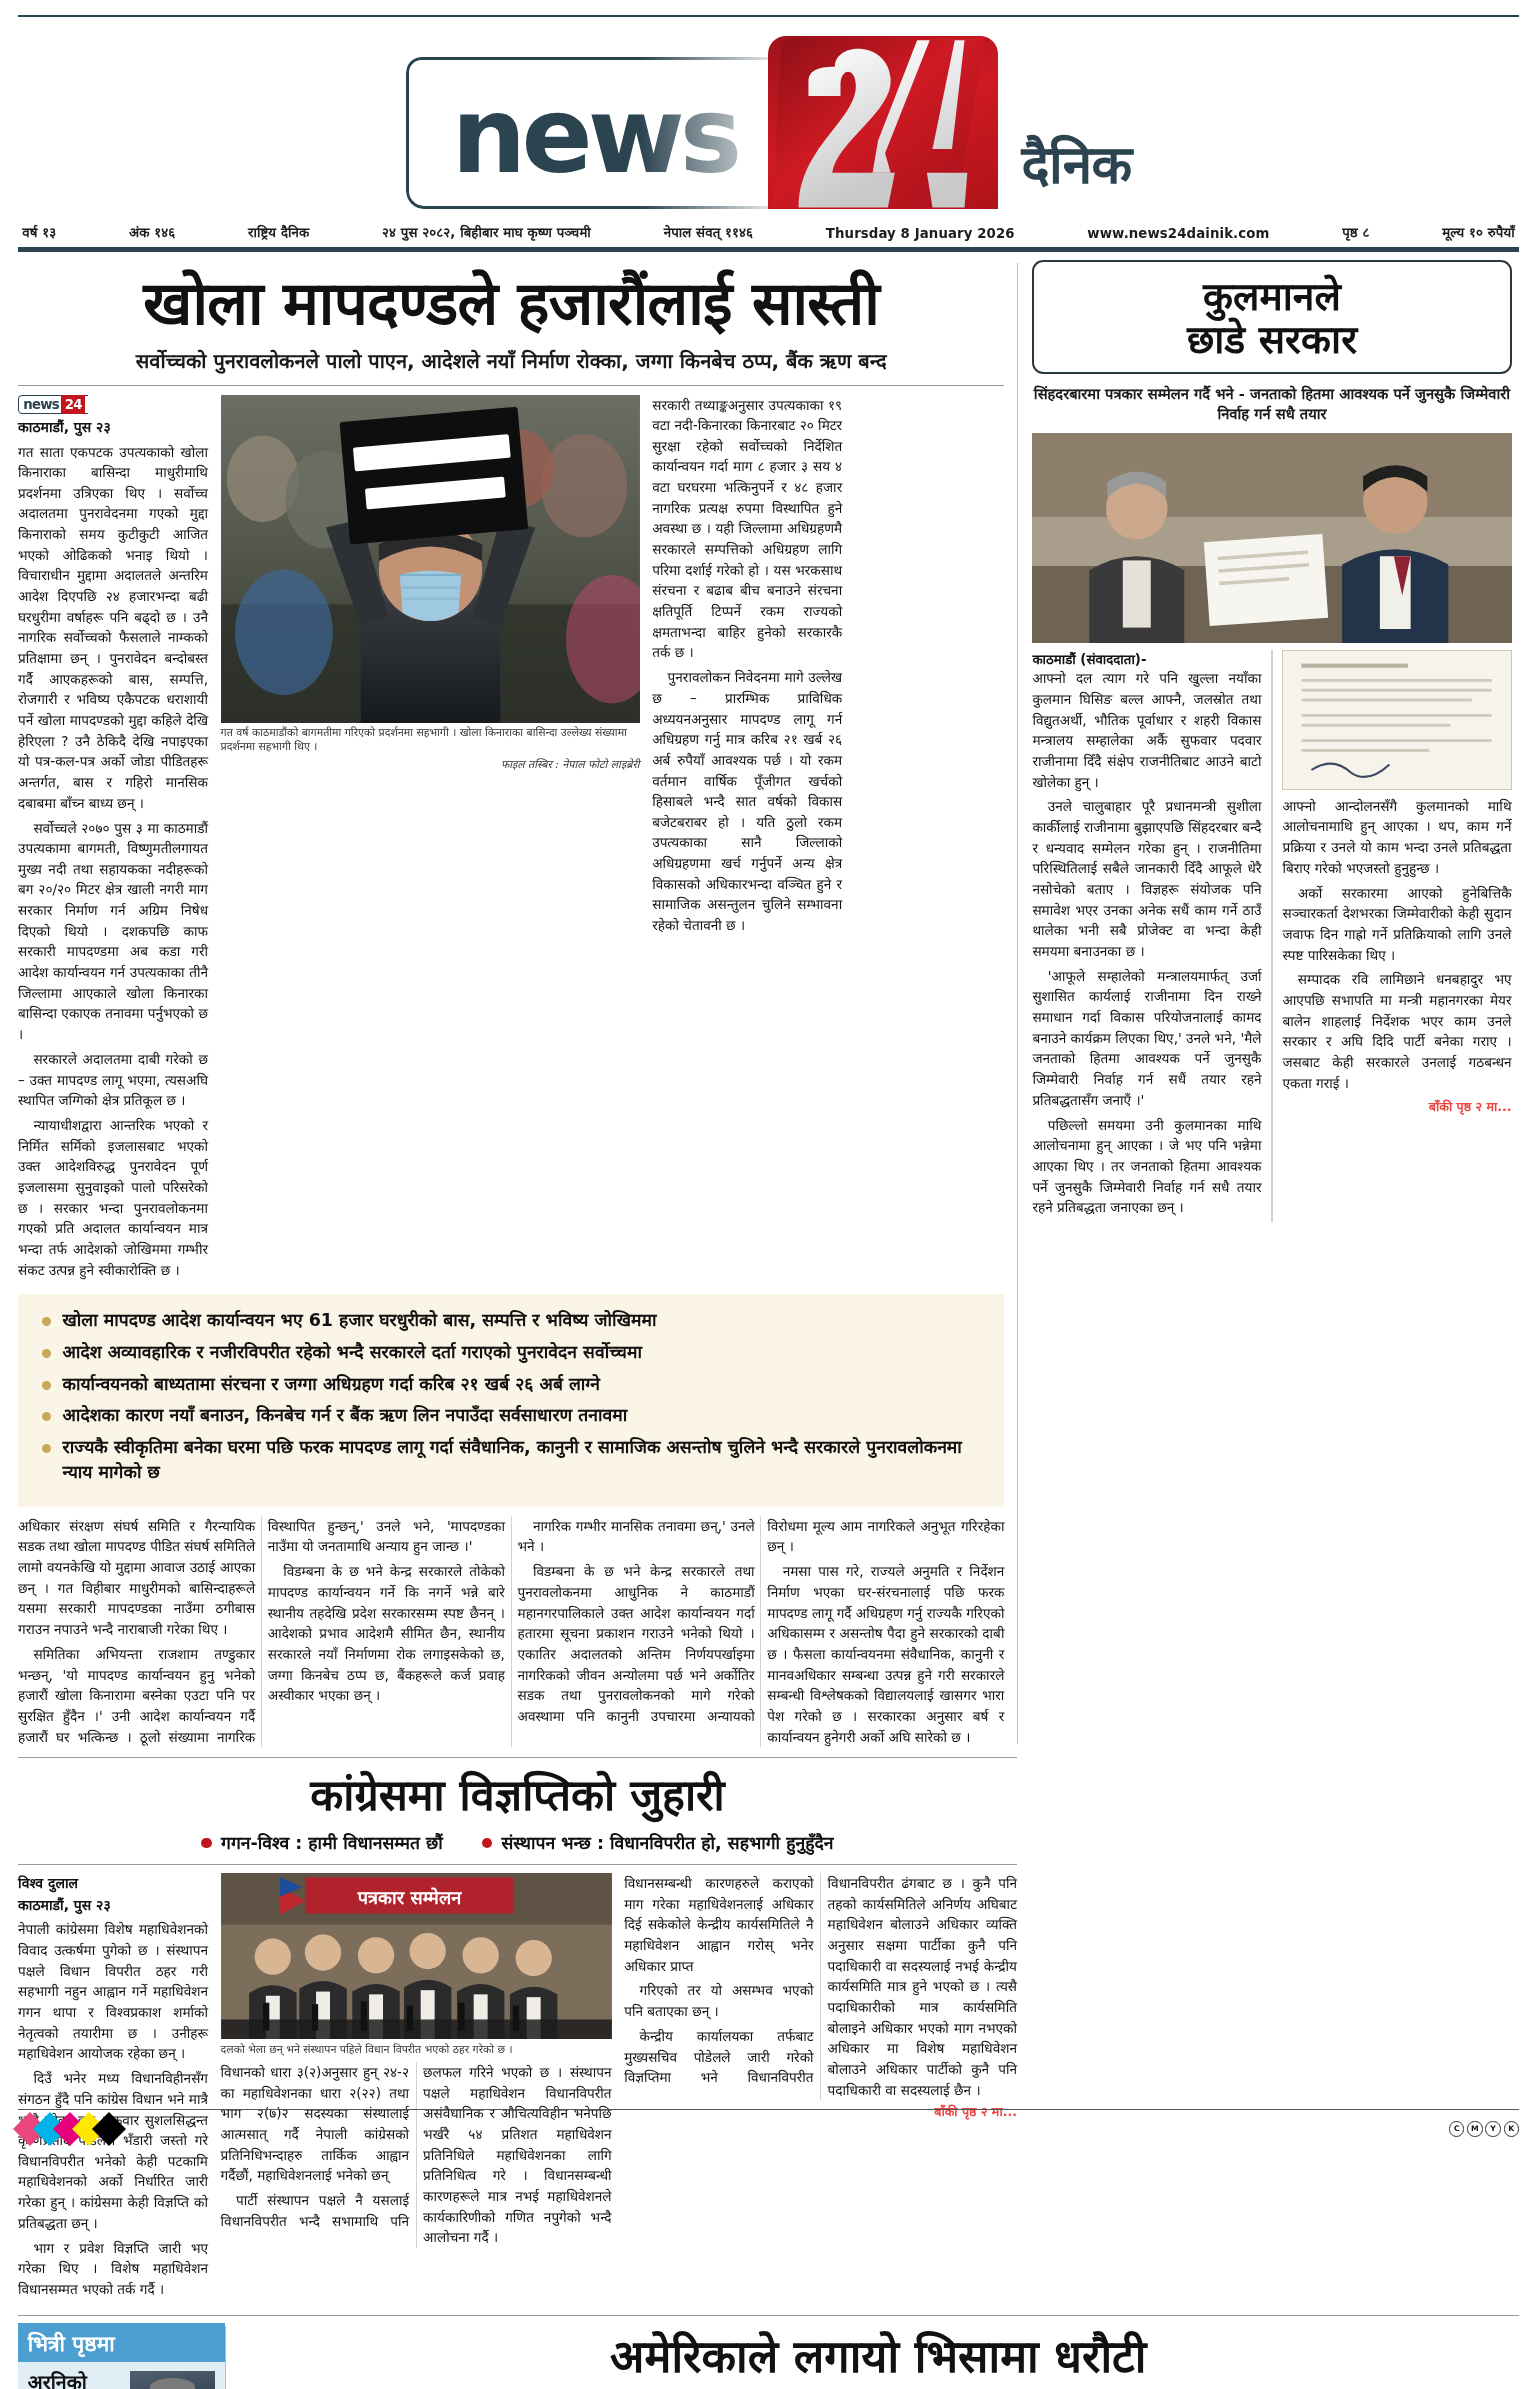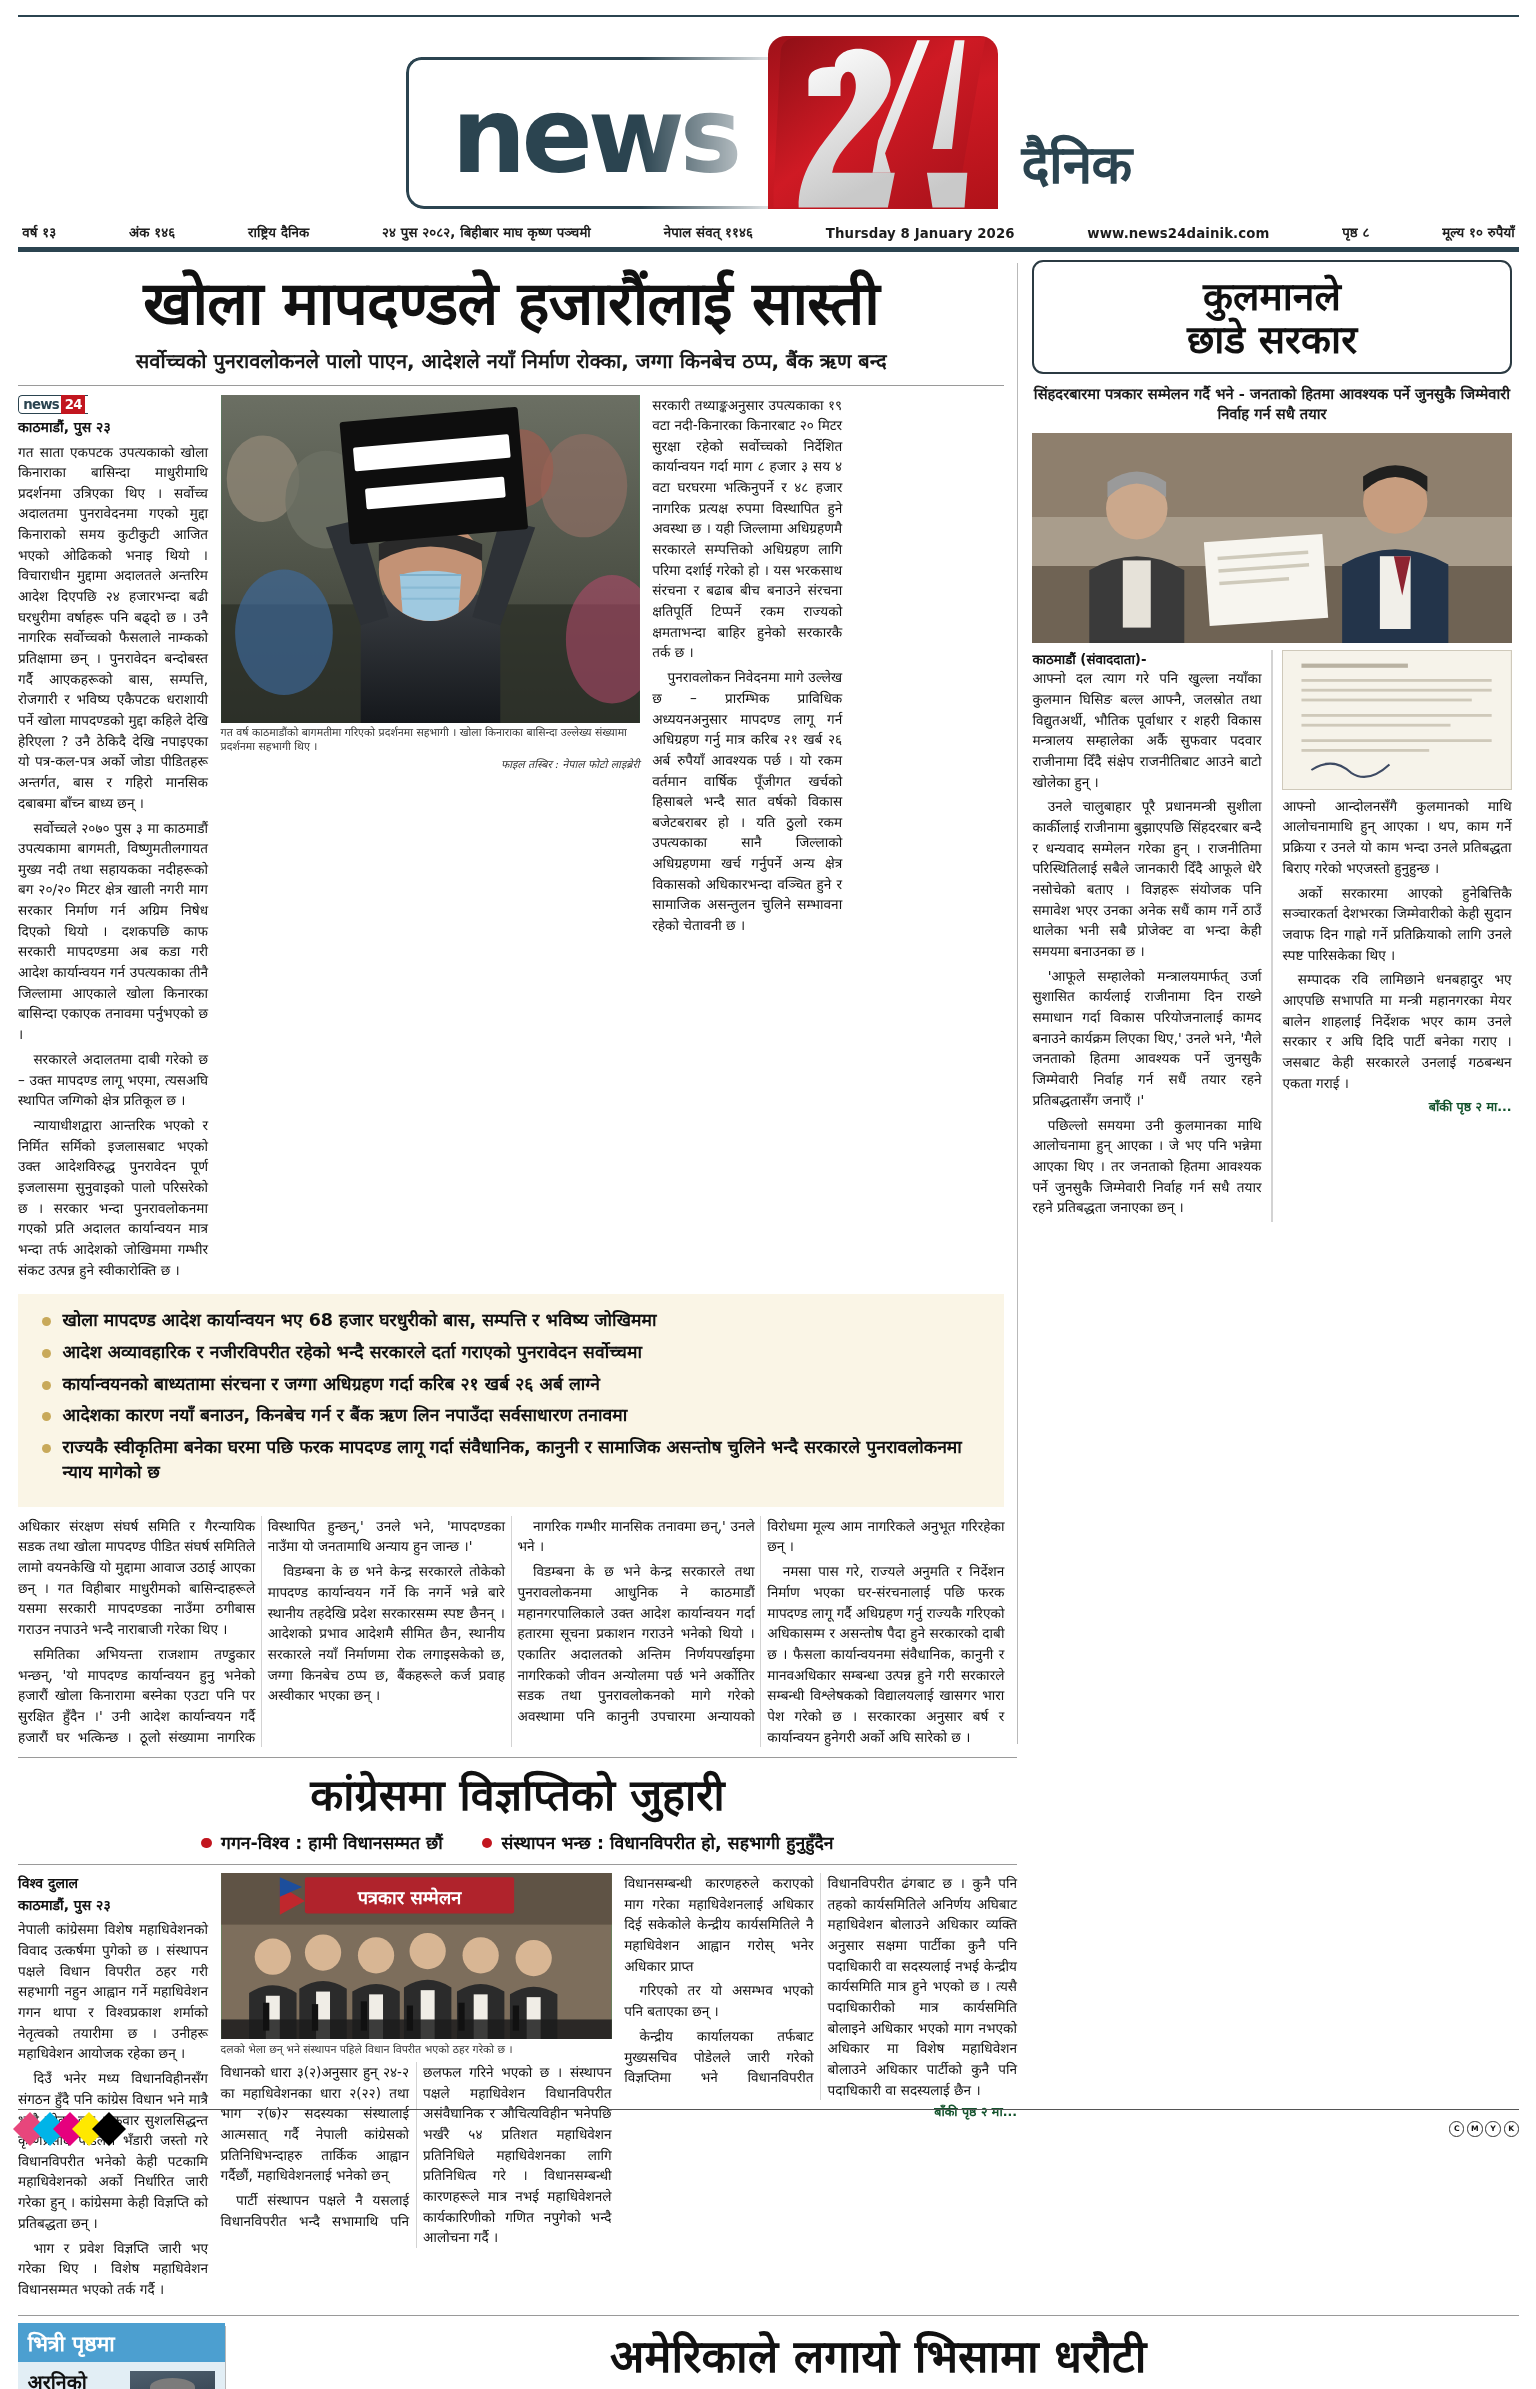--- a/index.html
+++ b/index.html
@@ -149,21 +149,21 @@
   
   .footbar { position:absolute; left:18px; right:18px; bottom:7px; }
   .foot-rule { border-top:1.4px solid #555; margin-bottom:7px; }
   .swatches { display:flex; gap:0; align-items:center; }
   .sw { width:24px; height:24px; transform:rotate(45deg); margin-right:-4.2px; }
   .reg { display:flex; gap:2.8px; margin-left:auto; align-items:center; }
   .reg .dot {
     width:15.4px;height:15.4px;border-radius:50%;border:1.4px solid #333;
     display:flex;align-items:center;justify-content:center;font-size:7.7px;font-weight:700;
   }
-  .jump { font-size:12.6px; font-weight:700; text-align:right; color:#14532d; margin-top:2.8px; }
+  .jump { font-size:12.6px; font-weight:700; text-align:right; color:#ef4444; margin-top:2.8px; }
 </style>
 </head>
 <body>
 
 <div class="page">
 
   <div class="rule-top"></div>
 
   <div class="masthead">
     <div class="logo-wrap">
@@ -275,21 +275,21 @@
         </div>
 
         <div style="width:190px;">
           <p class="body">सरकारी तथ्याङ्कअनुसार उपत्यकाका १९ वटा नदी-किनारका किनारबाट २० मिटर सुरक्षा रहेको सर्वोच्चको निर्देशित कार्यान्वयन गर्दा माग ८ हजार ३ सय ४ वटा घरघरमा भत्किनुपर्ने र ४८ हजार नागरिक प्रत्यक्ष रुपमा विस्थापित हुने अवस्था छ । यही जिल्लामा अधिग्रहणमै सरकारले सम्पत्तिको अधिग्रहण लागि परिमा दर्शाई गरेको हो । यस भरकसाथ संरचना र बढाब बीच बनाउने संरचना क्षतिपूर्ति टिप्पर्ने रकम राज्यको क्षमताभन्दा बाहिर हुनेको सरकारकै तर्क छ ।</p>
           <p class="body ind">पुनरावलोकन निवेदनमा मागे उल्लेख छ – प्रारम्भिक प्राविधिक अध्ययनअनुसार मापदण्ड लागू गर्न अधिग्रहण गर्नु मात्र करिब २१ खर्ब २६ अर्ब रुपैयाँ आवश्यक पर्छ । यो रकम वर्तमान वार्षिक पूँजीगत खर्चको हिसाबले भन्दै सात वर्षको विकास बजेटबराबर हो । यति ठुलो रकम उपत्यकाका सानै जिल्लाको अधिग्रहणमा खर्च गर्नुपर्ने अन्य क्षेत्र विकासको अधिकारभन्दा वञ्चित हुने र सामाजिक असन्तुलन चुलिने सम्भावना रहेको चेतावनी छ ।</p>
         </div>
       </div>
 
       <div class="hlbox">
         <ul>
-          <li>खोला मापदण्ड आदेश कार्यान्वयन भए 68 हजार घरधुरीको बास, सम्पत्ति र भविष्य जोखिममा</li>
+          <li>खोला मापदण्ड आदेश कार्यान्वयन भए 61 हजार घरधुरीको बास, सम्पत्ति र भविष्य जोखिममा</li>
           <li>आदेश अव्यावहारिक र नजीरविपरीत रहेको भन्दै सरकारले दर्ता गराएको पुनरावेदन सर्वोच्चमा</li>
           <li>कार्यान्वयनको बाध्यतामा संरचना र जग्गा अधिग्रहण गर्दा करिब २१ खर्ब २६ अर्ब लाग्ने</li>
           <li>आदेशका कारण नयाँ बनाउन, किनबेच गर्न र बैंक ऋण लिन नपाउँदा सर्वसाधारण तनावमा</li>
           <li>राज्यकै स्वीकृतिमा बनेका घरमा पछि फरक मापदण्ड लागू गर्दा संवैधानिक, कानुनी र सामाजिक असन्तोष चुलिने भन्दै सरकारले पुनरावलोकनमा न्याय मागेको छ</li>
         </ul>
       </div>
 
       <div class="cols4">
         <p class="body">अधिकार संरक्षण संघर्ष समिति र गैरन्यायिक सडक तथा खोला मापदण्ड पीडित संघर्ष समितिले लामो वयनकेखि यो मुद्दामा आवाज उठाई आएका छन् । गत विहीबार माधुरीमको बासिन्दाहरूले यसमा सरकारी मापदण्डका नाउँमा ठगीबास गराउन नपाउने भन्दै नाराबाजी गरेका थिए ।</p>
         <p class="body ind">समितिका अभियन्ता राजशाम तण्डुकार भन्छन्, 'यो मापदण्ड कार्यान्वयन हुनु भनेको हजारौं खोला किनारामा बस्नेका एउटा पनि पर सुरक्षित हुँदैन ।' उनी आदेश कार्यान्वयन गर्दै हजारौं घर भत्किन्छ । ठूलो संख्यामा नागरिक विस्थापित हुन्छन्,' उनले भने, 'मापदण्डका नाउँमा यो जनतामाथि अन्याय हुन जान्छ ।'</p>

